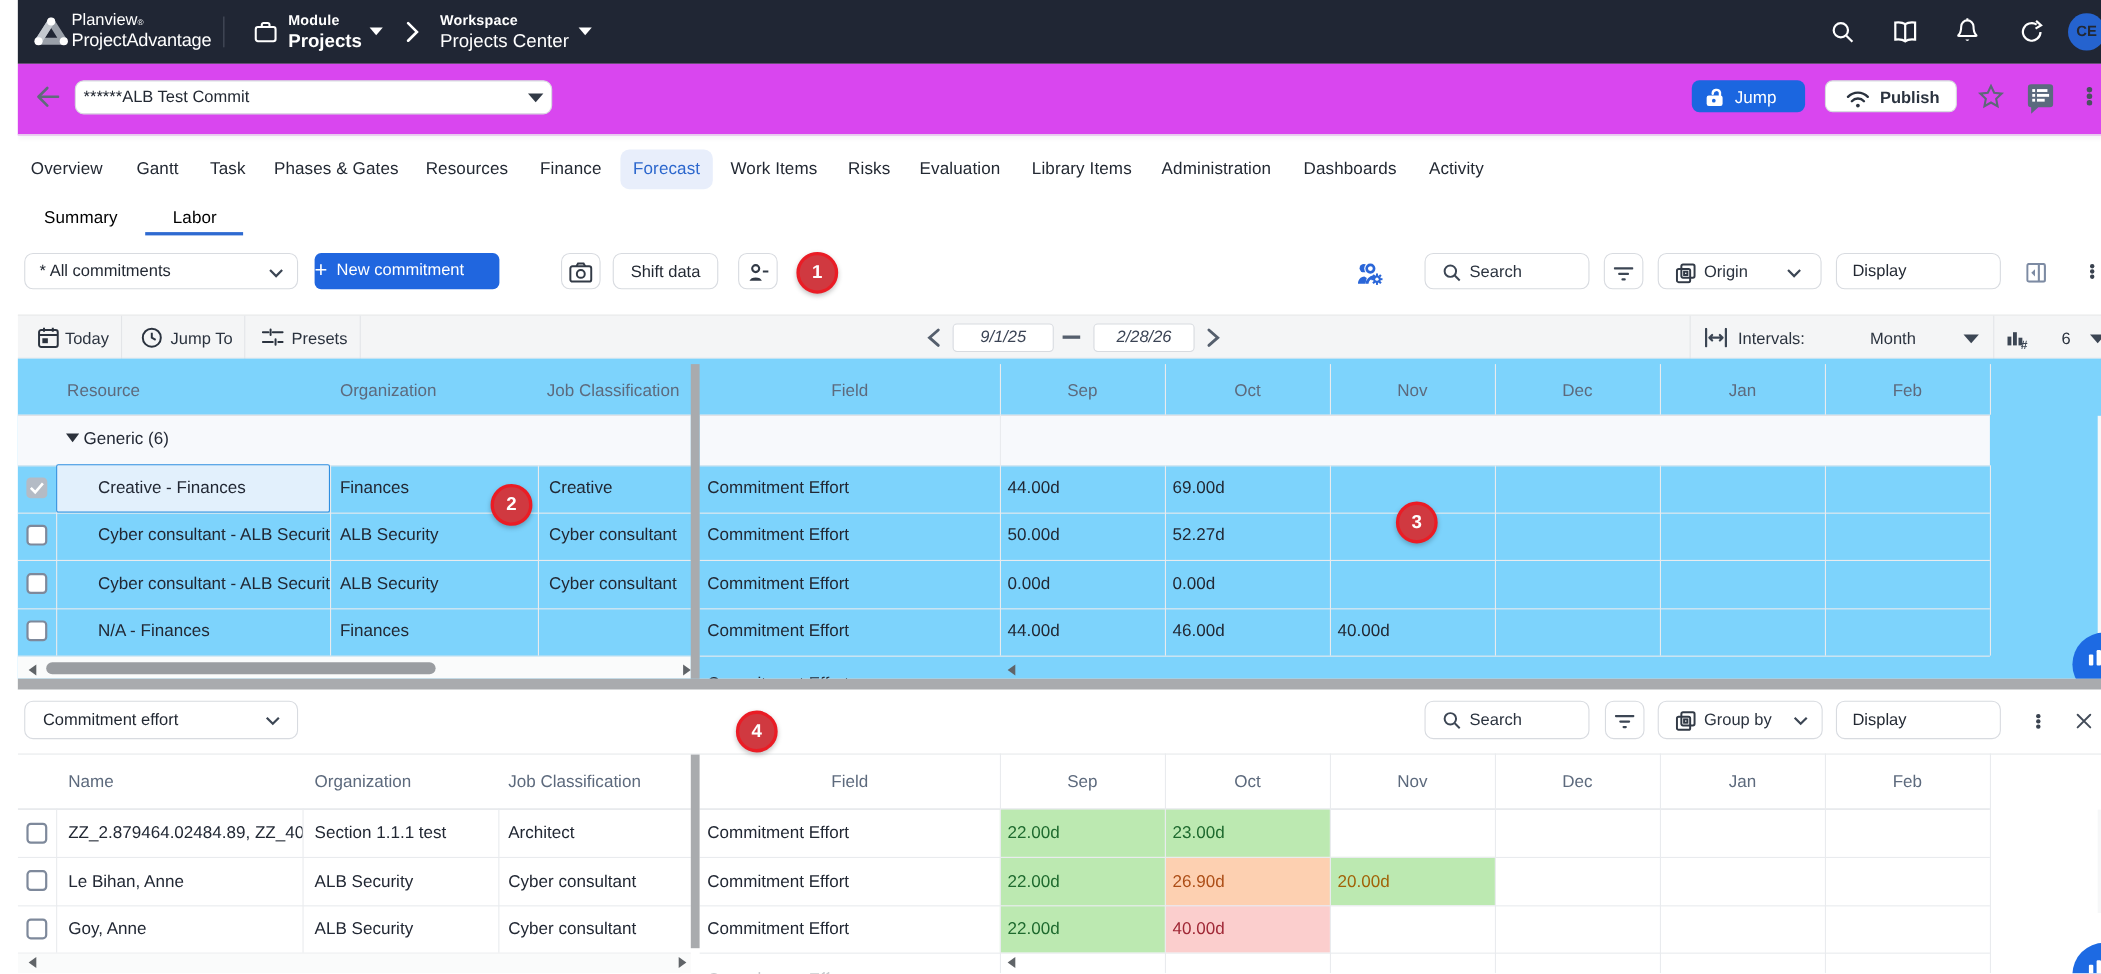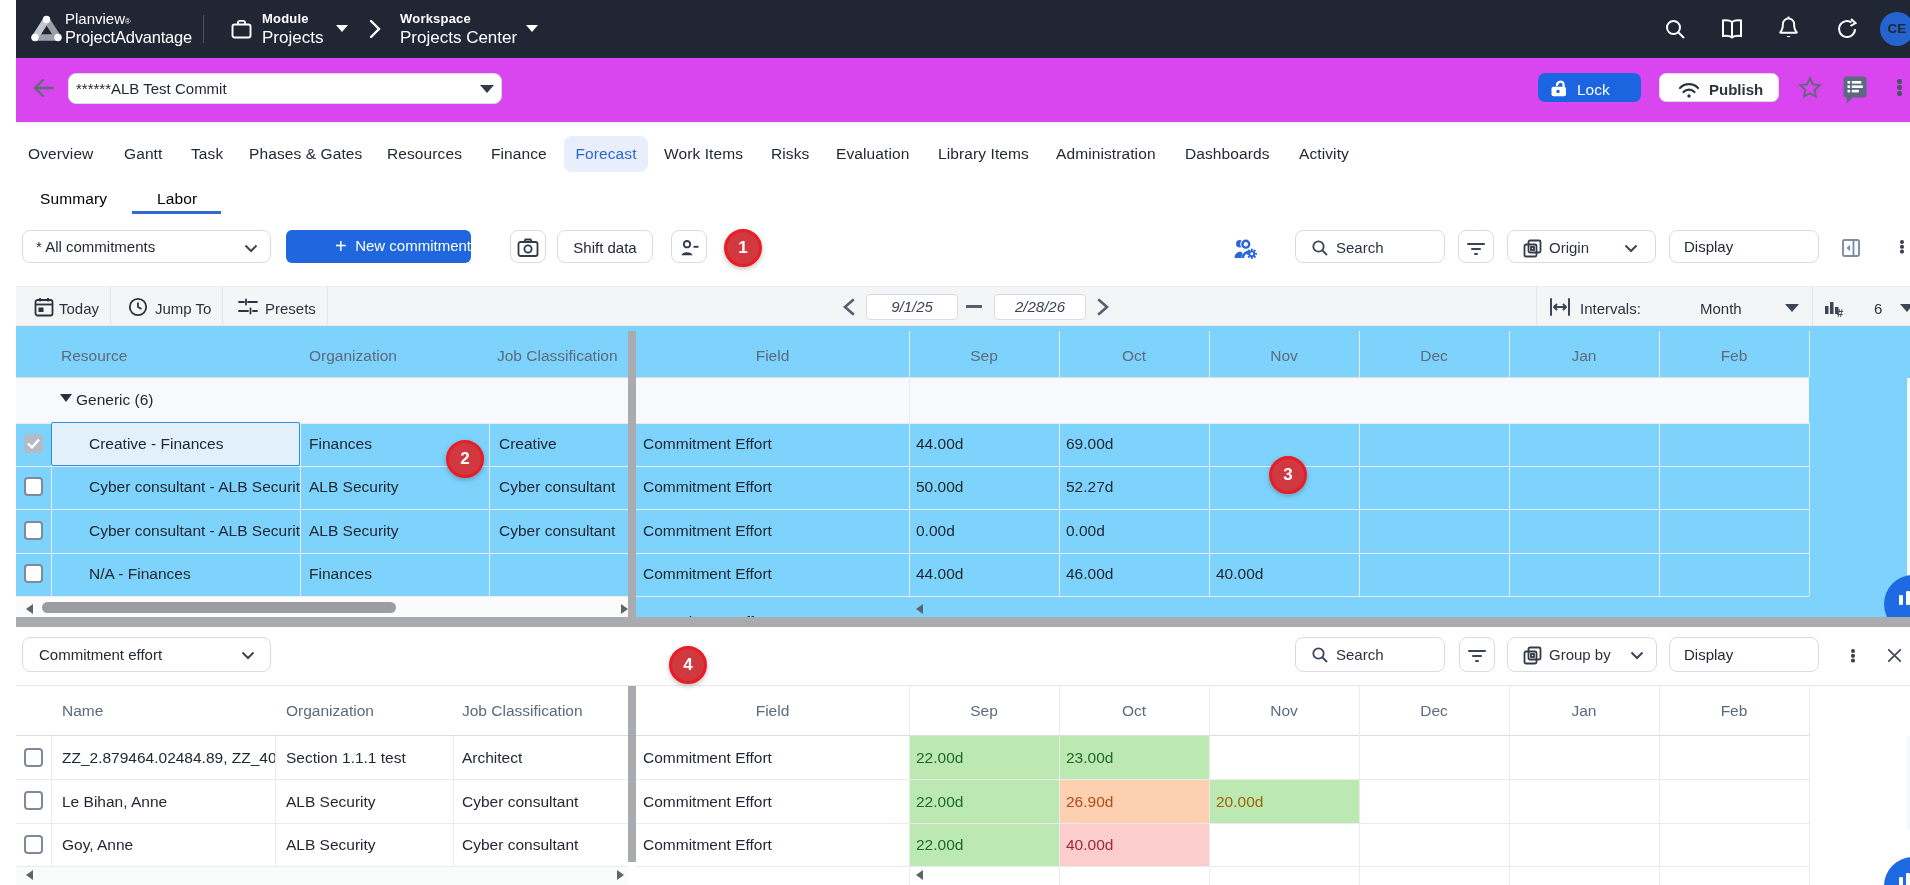--- a/index.html
+++ b/index.html
@@ -67,21 +67,21 @@
       <circle cx="28" cy="22.5" r="3.7" fill="#fdfdfd"></circle>
     </svg>
     <div class="abs" style="left:49px;top:10px;font-size:15px;font-weight:400;color:#fff;">Planview<span style="font-size:7.5px;">®</span></div>
     <div class="abs" style="left:49px;top:28px;font-size:16.5px;font-weight:400;color:#fff;letter-spacing:-0.2px;">ProjectAdvantage</div>
     <div class="sep" style="left:187px"></div>
     <svg class="abs" style="left:215px;top:19px" width="21" height="20" viewBox="0 0 21 20" fill="none" stroke="#fff" stroke-width="1.9">
       <rect x="1.5" y="5.5" width="18" height="13" rx="2"></rect>
         <path d="M7 5.5 V3.5 a1.6 1.6 0 0 1 1.6-1.6 h3.8 a1.6 1.6 0 0 1 1.6 1.6 V5.5"></path>
     </svg>
     <div class="abs nav-small" style="left:246px;top:11px;">Module</div>
-    <div class="abs nav-big" style="left:246px;top:28px;">Projects</div>
+    <div class="abs nav-big" style="left:246px;top:28px;font-weight:bold;">Projects</div>
     <div class="abs caret-w" style="left:320px;top:25px;"></div>
     <svg class="abs" style="left:350px;top:19px" width="18" height="20" viewBox="0 0 18 20" fill="none" stroke="#fff" stroke-width="2.4" stroke-linecap="round">
         <path d="M5 2 L13 10 L5 18"></path>
       </svg>
     <div class="abs nav-small" style="left:384px;top:11px;">Workspace</div>
     <div class="abs nav-big" style="left:384px;top:28px;">Projects Center</div>
     <div class="abs caret-w" style="left:510px;top:25px;"></div>
 
     <svg class="abs" style="left:1647px;top:17px" width="24" height="24" viewBox="0 0 24 24" fill="none" stroke="#fff" stroke-width="2">
         <circle cx="10.5" cy="10.5" r="6.5"></circle>
@@ -108,21 +108,21 @@
         <path d="M10 2 L2 10 L10 18"></path>
         <path d="M2.5 10 H20"></path>
       </svg>
     <div class="tsel">******ALB Test Commit<span class="caret-d"></span></div>
     <div class="btn-lock"></div>
     <svg class="abs" style="left:1534px;top:21px" width="18" height="18" viewBox="0 0 18 18">
         <rect x="1.5" y="7.8" width="14.5" height="9.5" rx="2" fill="#fff"></rect>
         <circle cx="8" cy="12.5" r="1.7" fill="#1b66e0"></circle>
         <path d="M7 6.2 A3.4 3.4 0 0 1 13.6 5.0 V 7.8" fill="none" stroke="#fff" stroke-width="2.2" stroke-linecap="round"></path>
       </svg>
-    <div class="abs" style="left:1561px;top:23px;color:#fff;font-size:15.5px;">Lock</div>
+    <div class="abs" style="left:1561px;top:23px;color:#fff;font-size:15.5px;">Jump</div>
     <div class="btn-pub"></div>
     <svg class="abs" style="left:1662px;top:24px" width="22" height="17" viewBox="0 0 22 17" fill="none" stroke="#2b333f" stroke-width="2.2" stroke-linecap="round">
         <path d="M2 6 a12.5 12.5 0 0 1 18 0"></path>
         <path d="M5.5 10 a7.5 7.5 0 0 1 11 0"></path>
         <circle cx="11" cy="14" r="1.7" fill="#2b333f" stroke="none"></circle>
       </svg>
     <div class="abs" style="left:1693px;top:23px;font-size:15px;color:#2b333f;font-weight:bold;">Publish</div>
     <svg class="abs" style="left:1782px;top:18px" width="24" height="23" viewBox="0 0 28 27" fill="none" stroke="#5c6877" stroke-width="2.2">
         <path d="M14 2.5 L17.4 9.8 L25.4 10.7 L19.5 16.2 L21 24.1 L14 20.2 L7 24.1 L8.5 16.2 L2.6 10.7 L10.6 9.8 Z"></path>
       </svg>
@@ -158,21 +158,21 @@
     <div class="subtab" style="left:24px;">Summary</div>
     <div class="subtab" style="left:141px;">Labor</div>
     <div class="abs" style="left:116px;top:33px;width:89px;height:3px;background:#2e6ad1;"></div>
   </div>
 
   <div class="toolbar">
     <div class="ctl" style="left:6px;width:249px;line-height:31px;padding-left:13px;">* All commitments</div>
     <svg class="abs" style="left:228px;top:28px" width="14" height="9" viewBox="0 0 14 9" fill="none" stroke="#3c4654" stroke-width="2">
         <path d="M1.5 1.5 L7 7 L12.5 1.5"></path>
       </svg>
-    <div class="btn-blue" style="left:270px;width:185px;text-align:right;line-height:32px;"><span style="font-size:20px;vertical-align:-2px;">+</span>&nbsp;&nbsp;New commitment</div>
+    <div class="btn-blue" style="left:270px;width:168px;text-align:left;line-height:32px;"><span style="font-size:20px;vertical-align:-2px;">+</span>&nbsp;&nbsp;New commitment</div>
     <div class="ctl" style="left:494px;width:36px;"></div>
     <svg class="abs" style="left:501px;top:22px" width="22" height="20" viewBox="0 0 22 20" fill="none" stroke="#323a46" stroke-width="1.8">
         <rect x="1.5" y="4" width="19" height="14" rx="2"></rect>
         <path d="M7 4 L8.5 1.5 H13.5 L15 4"></path>
         <circle cx="11" cy="11" r="3.6"></circle>
       </svg>
     <div class="ctl" style="left:541px;width:96px;text-align:center;line-height:33px;">Shift data</div>
     <div class="ctl" style="left:655px;width:36px;"></div>
     <svg class="abs" style="left:662px;top:23px" width="22" height="19" viewBox="0 0 22 19" fill="none" stroke="#323a46" stroke-width="1.9">
         <circle cx="9" cy="5.2" r="3.2"></circle>

